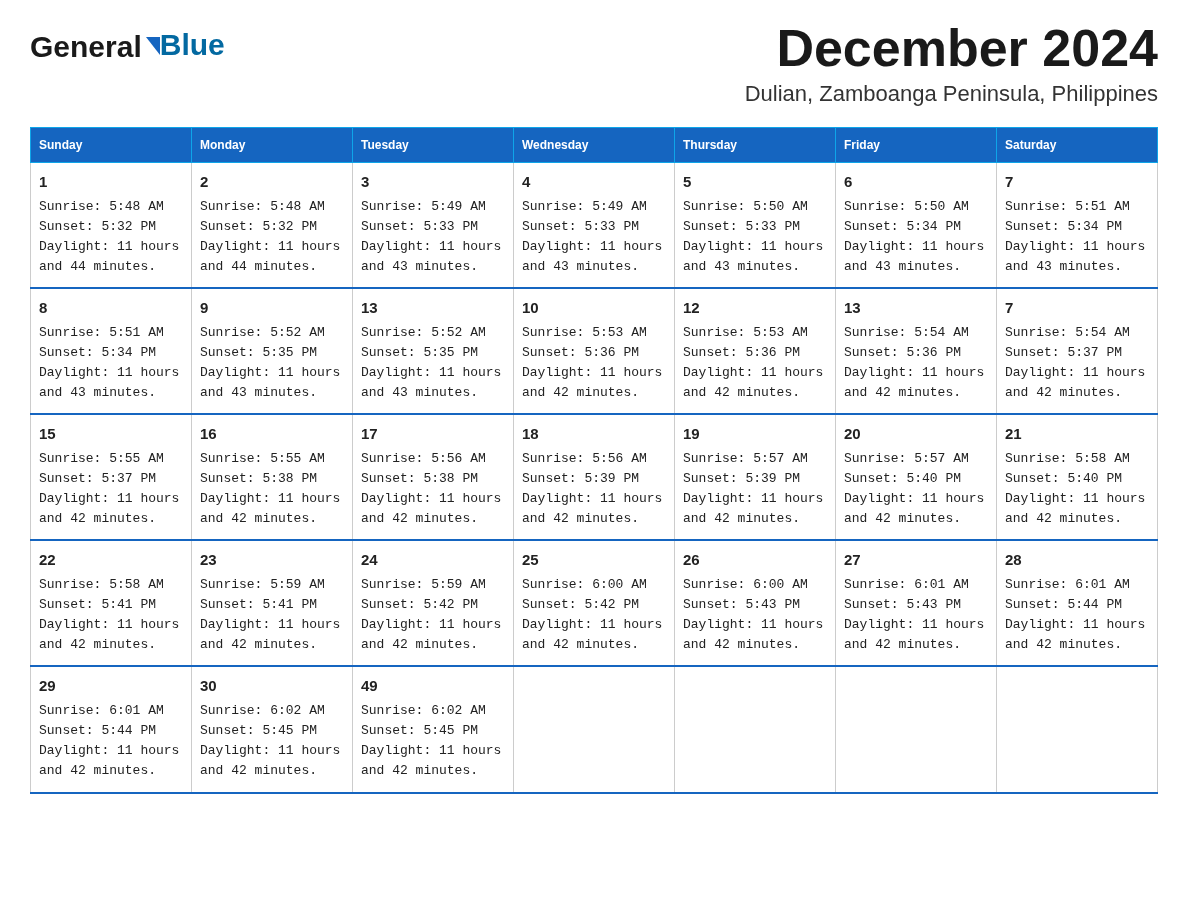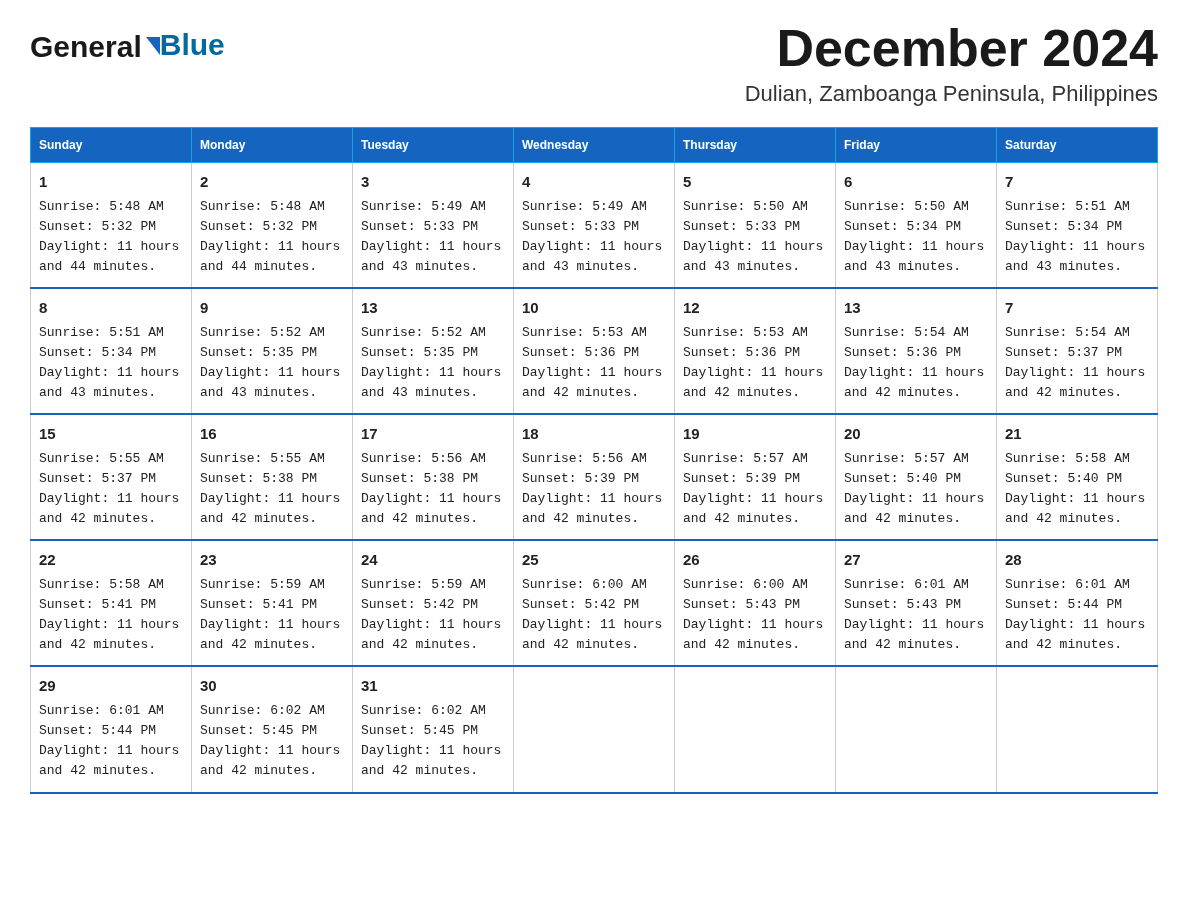--- a/index.html
+++ b/index.html
@@ -357,21 +357,21 @@
       </td>
         <td>
         <span class="day-number">30</span>
         <div class="day-info">
           <span>Sunrise: 6:02 AM</span><br>
           <span>Sunset: 5:45 PM</span><br>
           <span>Daylight: 11 hours and 42 minutes.</span>
         </div>
       </td>
         <td>
-        <span class="day-number">31</span>
+        <span class="day-number">49</span>
         <div class="day-info">
           <span>Sunrise: 6:02 AM</span><br>
           <span>Sunset: 5:45 PM</span><br>
           <span>Daylight: 11 hours and 42 minutes.</span>
         </div>
       </td>
         <td></td>
         <td></td>
         <td></td>
         <td></td>

